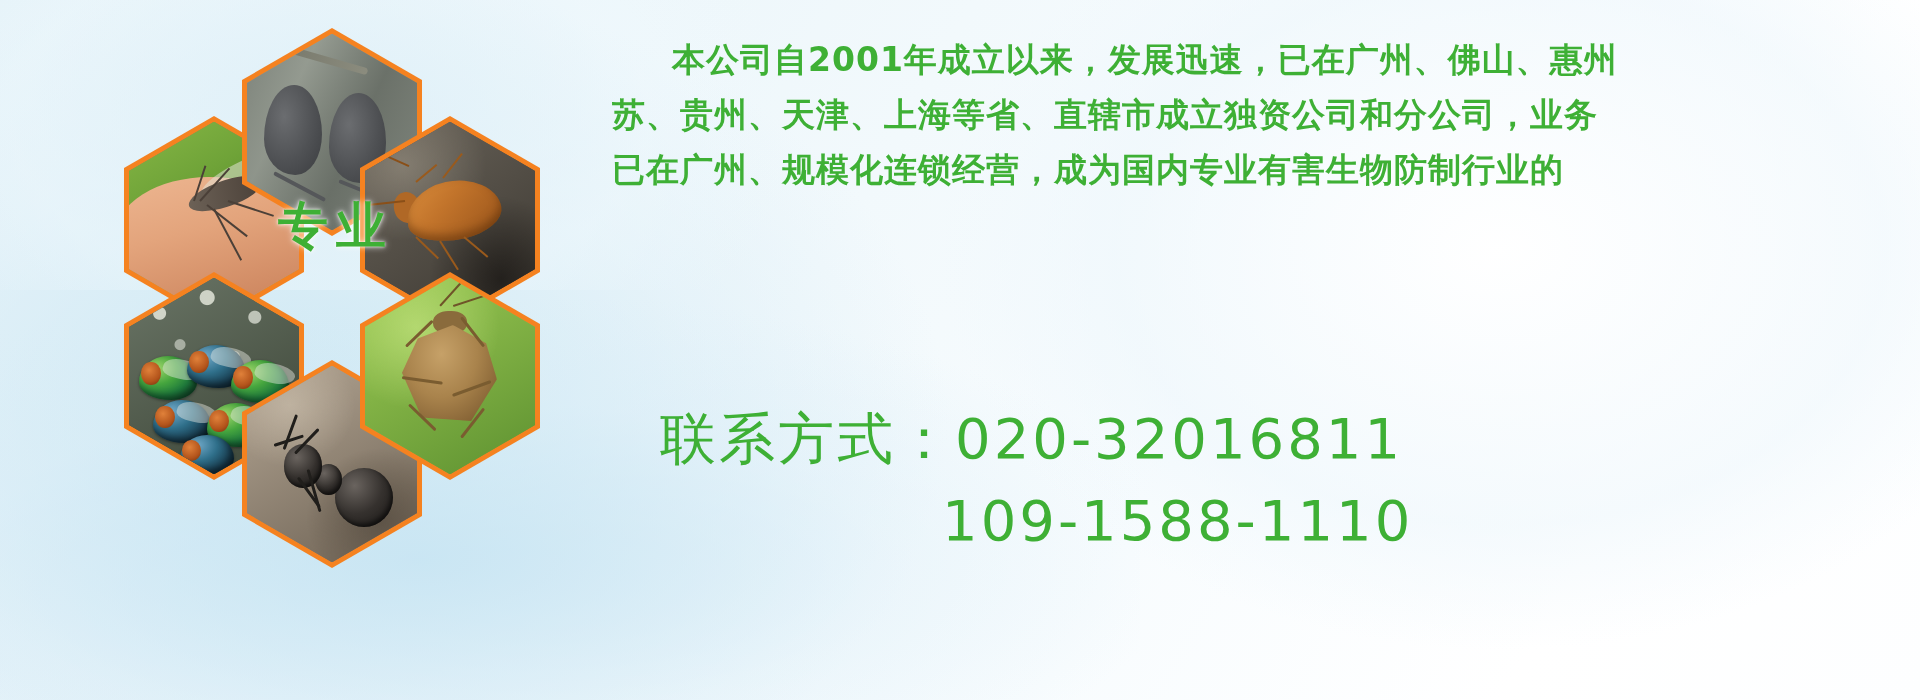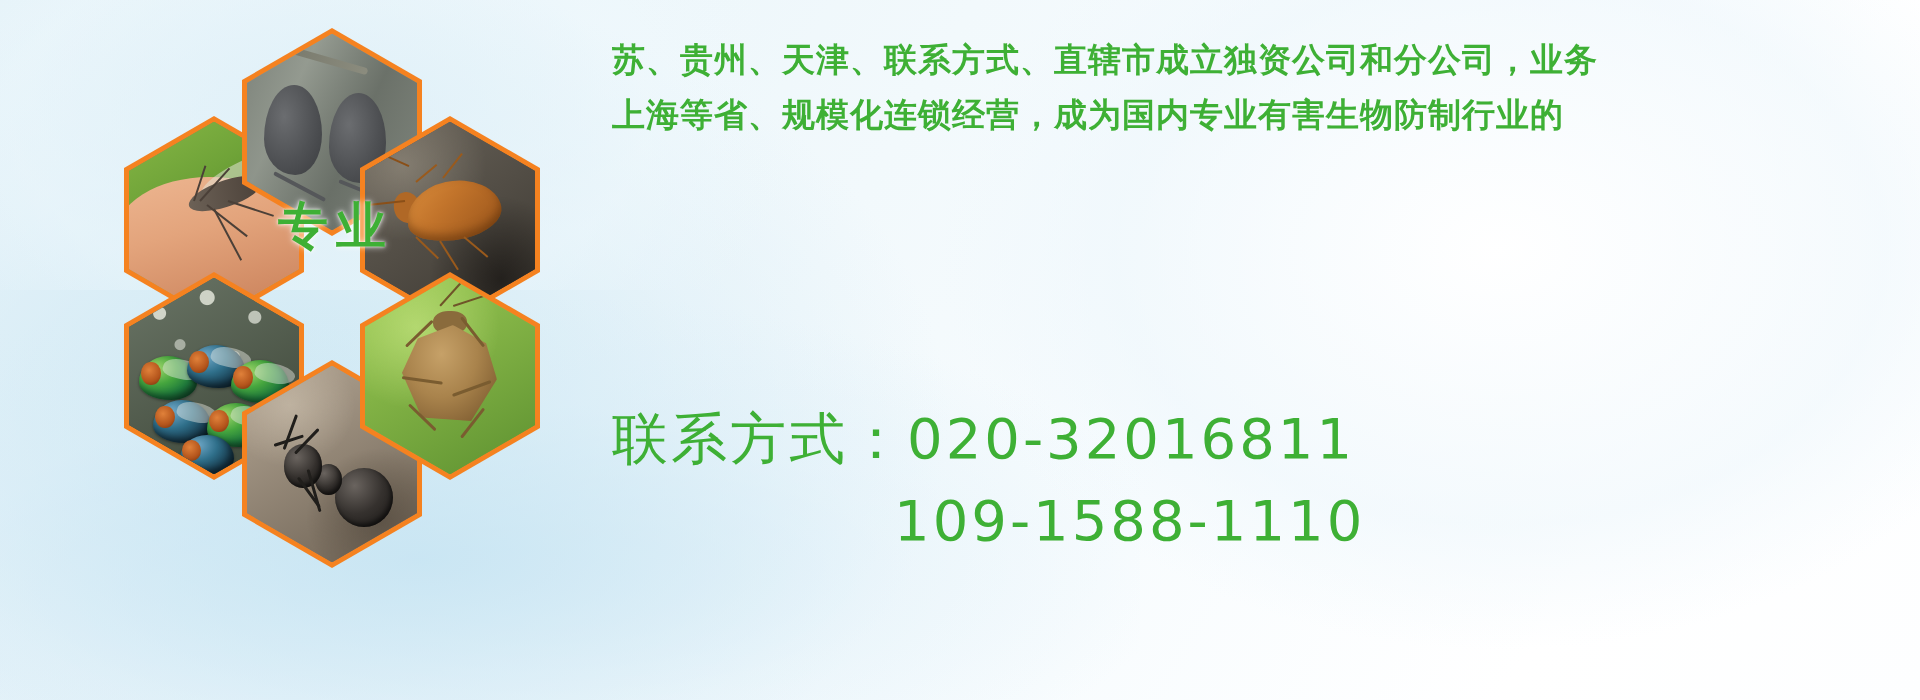--- a/index.html
+++ b/index.html
@@ -170,20 +170,21 @@
   }
   .para-line.first{text-indent:60px;}
 
   #contact{
     position:absolute;left:612px;top:398px;width:1300px;
   }
   .contact-line{
     color:#3eb035;font-size:56px;font-weight:500;line-height:82px;
     letter-spacing:3px;white-space:nowrap;
     font-family:"DejaVu Sans","Liberation Sans",sans-serif;
+    margin-left:48px;
   }
   .contact-line.second{padding-left:282px;}
 </style>
 </head>
 <body>
 
 <div id="banner">
 
   <div id="wash-top"></div>
   <div id="wash-bottom"></div>
@@ -301,22 +302,23 @@
         </div>
       </div>
     </div>
 
     <div class="hex-center">
       <div class="ct">专业</div>
     </div>
   </div>
 
   <div id="copy">
-    <div class="para-line">苏、贵州、天津、联系方式、直辖市成立独资公司和分公司，业务</div>
-    <div class="para-line">上海等省、规模化连锁经营，成为国内专业有害生物防制行业的</div>
+    <div class="para-line first">本公司自2001年成立以来，发展迅速，已在广州、佛山、惠州</div>
+    <div class="para-line">苏、贵州、天津、上海等省、直辖市成立独资公司和分公司，业务</div>
+    <div class="para-line">已在广州、规模化连锁经营，成为国内专业有害生物防制行业的</div>
   </div>
 
   <div id="contact">
     <div class="contact-line">联系方式：020-32016811</div>
     <div class="contact-line second">109-1588-1110</div>
   </div>
 
 </div>
 
 </body></html>

